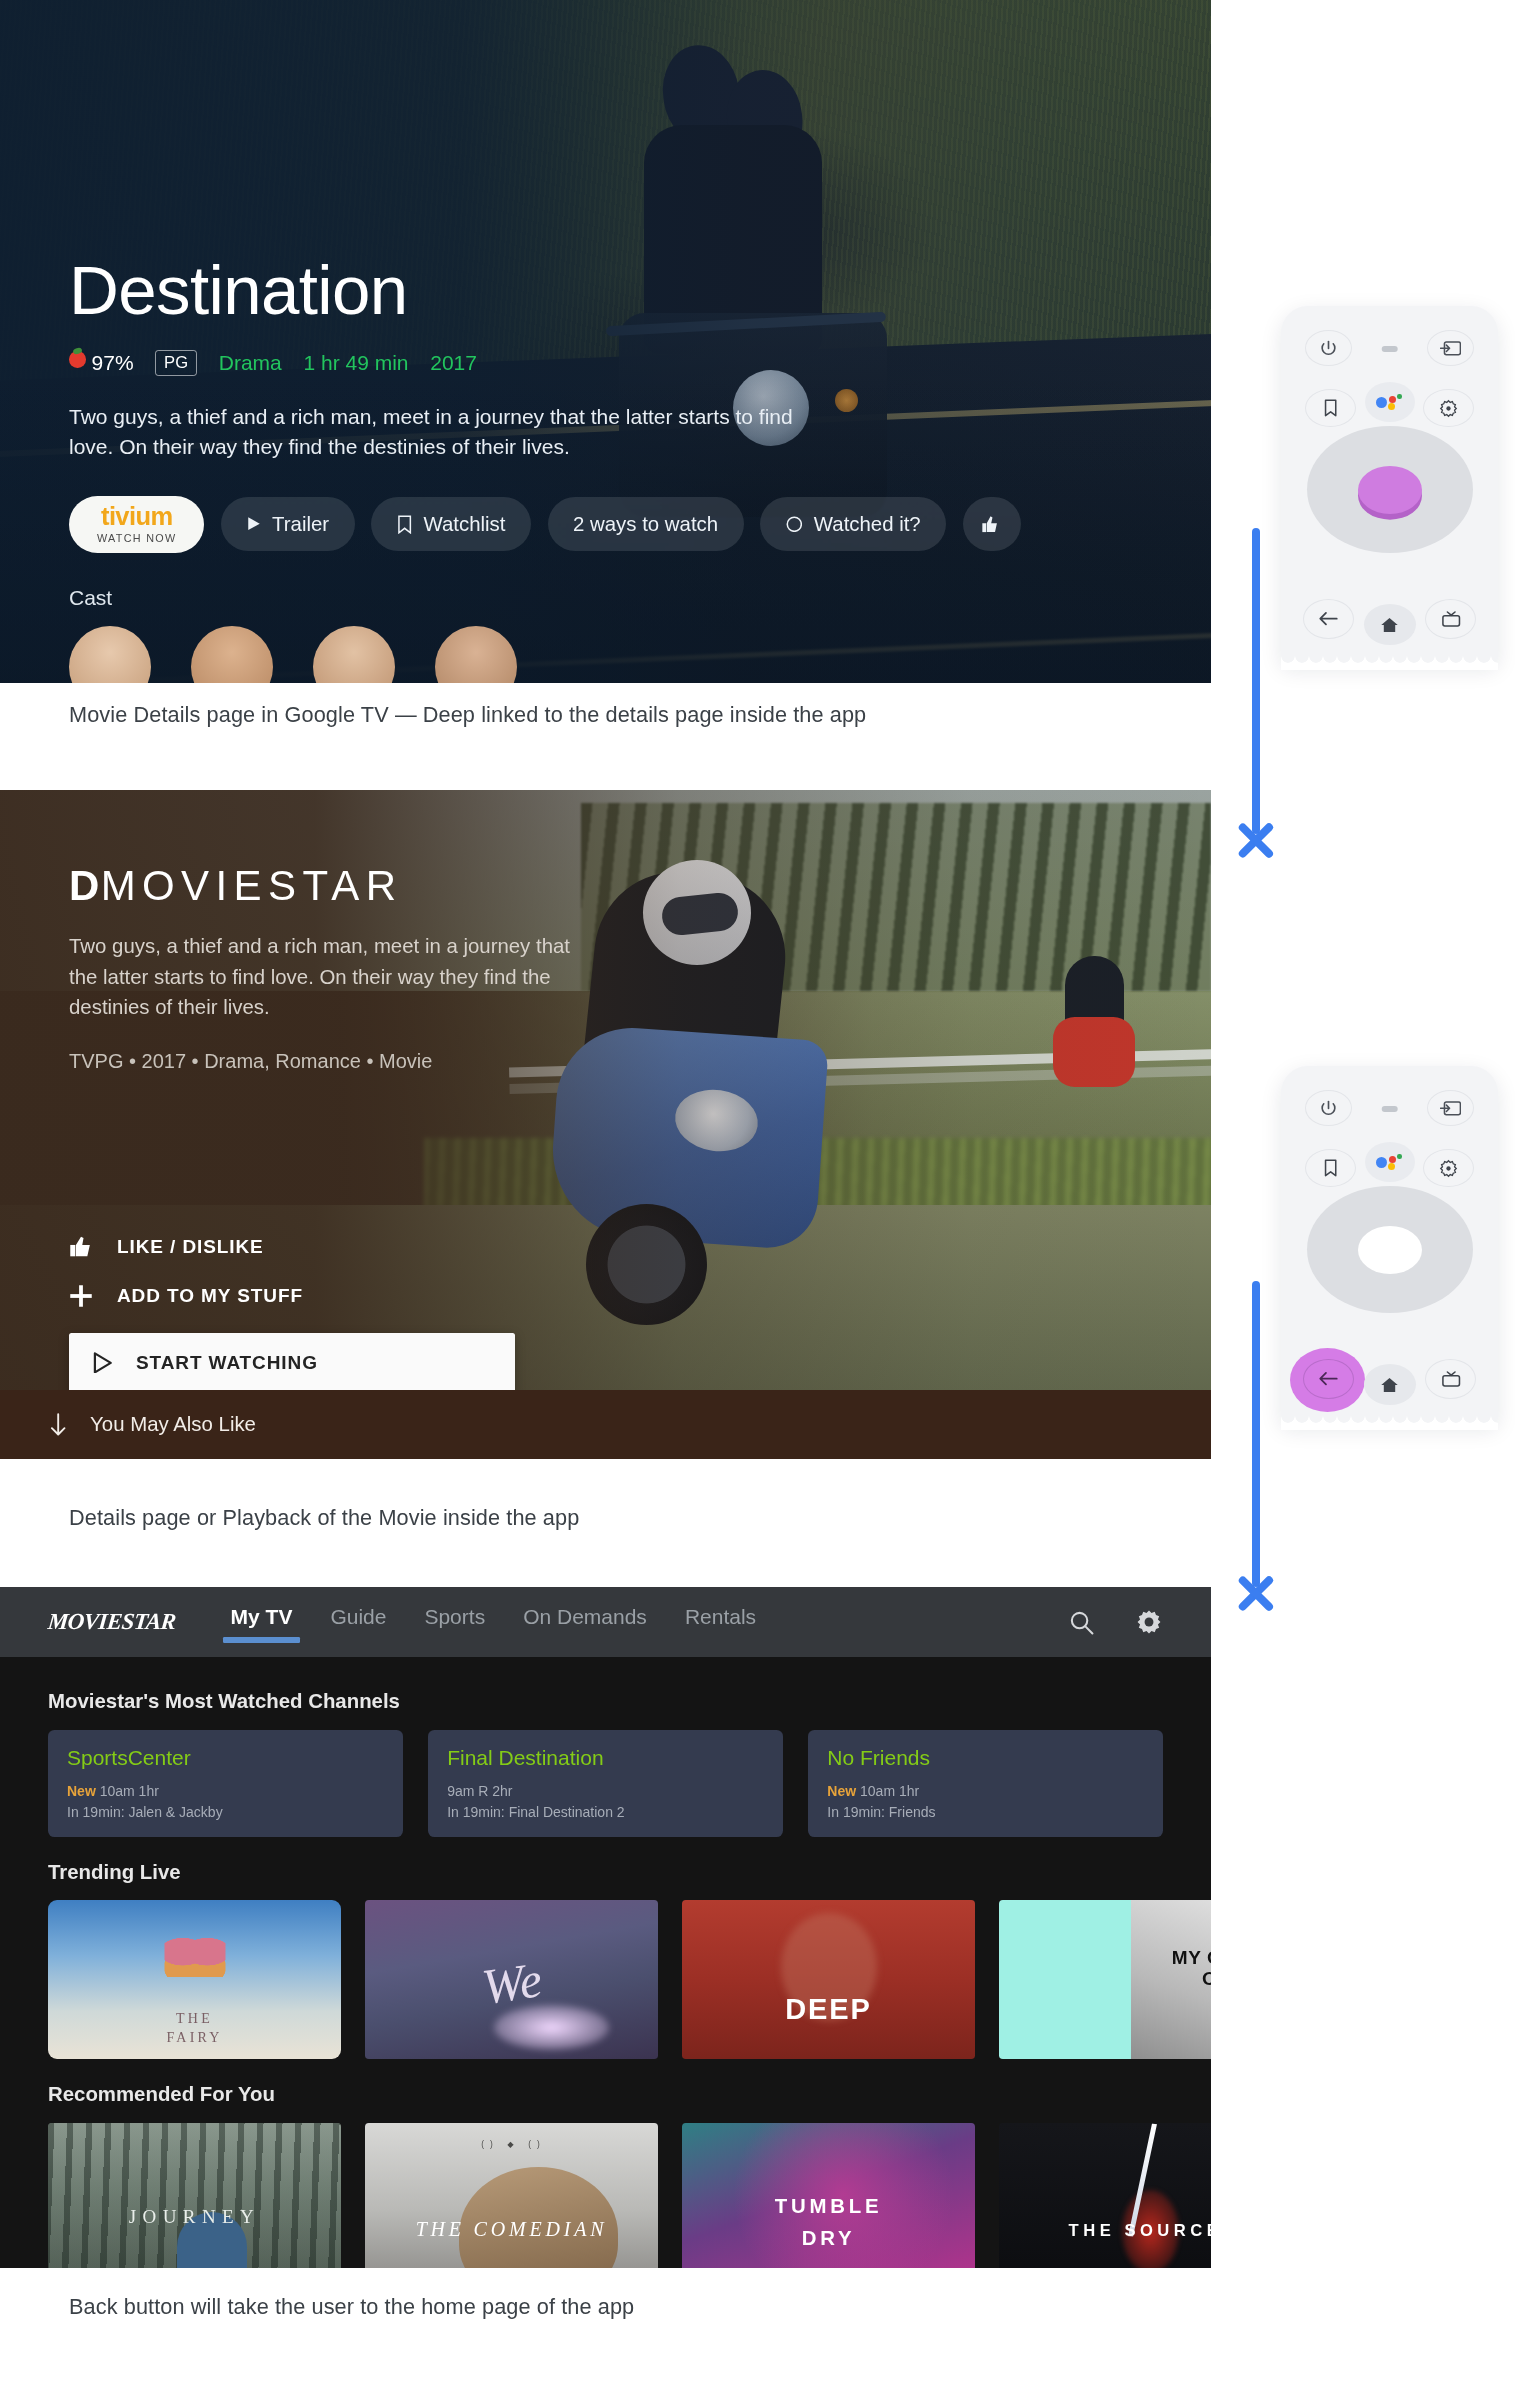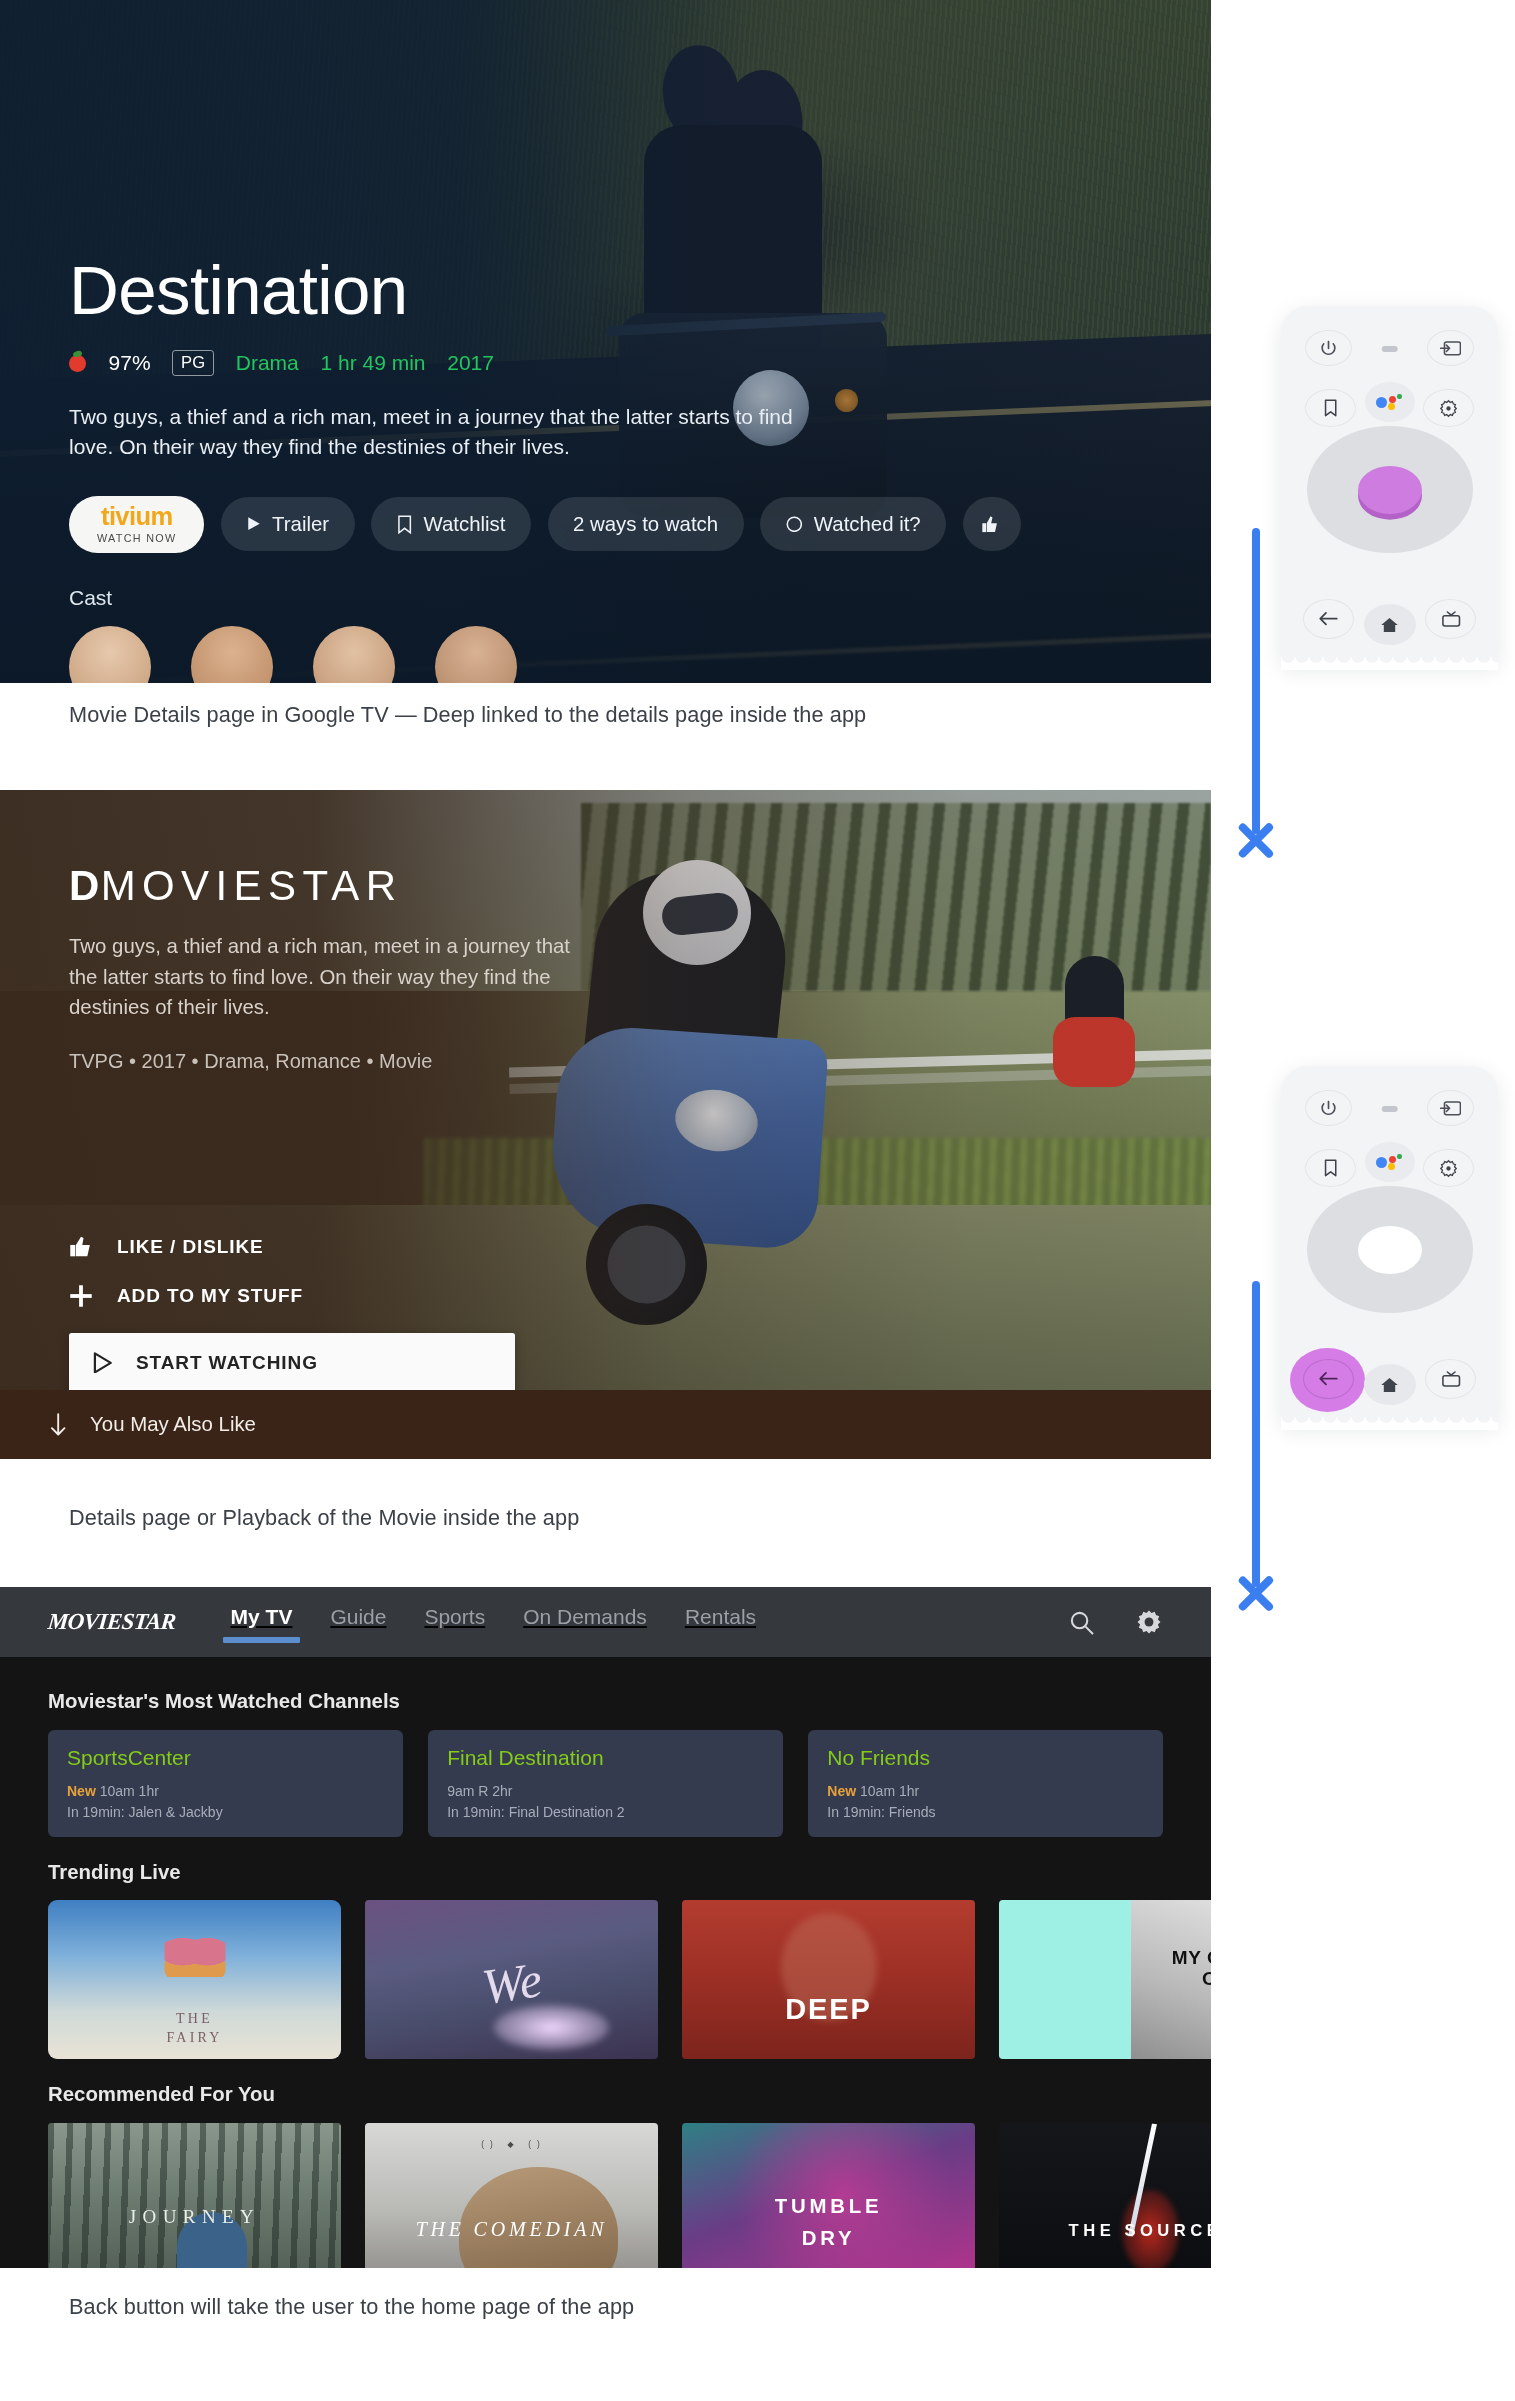--- a/index.html
+++ b/index.html
@@ -82,21 +82,21 @@
     position:absolute; inset:0;
     background: linear-gradient(0deg, rgba(10,22,36,.60) 0%, rgba(10,22,36,0) 45%);
   }
 
   .p1-content { position:absolute; left:69px; top:0; width:892px; }
   .p1-title {
     margin-top: 255px;
     color:#fff; font-size: 69px; font-weight: 300; letter-spacing: -0.6px; line-height: 1.05;
   }
   .p1-meta { display:flex; align-items:center; gap:21.7px; margin-top: 23px; }
-  .p1-score { display:flex; align-items:center; gap:23px; color:#fff; font-size:21px; }
+  .p1-score { display:flex; align-items:flex-start; gap:6px; color:#fff; font-size:21px; }
   .tomato { width:16.6px; height:16.6px; border-radius:50% 50% 50% 50%; background:#e33a2e; position:relative; display:inline-block; }
   .tomato::before { content:""; position:absolute; left:3.8px; top:-3.8px; width:9px; height:5.7px; background:#3f8f3a; border-radius:50%; transform:rotate(-18deg); }
   .p1-pg {
     border:1.3px solid rgba(255,255,255,.55); color:#fff; font-size:16.6px;
     padding:1.9px 7.6px; border-radius:3.2px; letter-spacing:0.3px;
   }
   .p1-metatext { color:#22c55e; font-size:21px; }
   .p1-desc { color:#e8eef4; font-size:21px; line-height:1.45; margin-top:25.5px; max-width:727px; }
 
   .p1-actions { display:flex; align-items:center; gap:16.6px; margin-top:33px; }
@@ -197,21 +197,21 @@
     background:#141414;
   }
   .p3-nav {
     height:70px; background:#35383c; display:flex; align-items:center; padding:0 48px;
     position:relative;
   }
   .brand {
     color:#fff; font-family:"Liberation Serif", serif; font-weight:700; font-style:italic;
     font-size:23px; letter-spacing:-0.6px; transform: skewX(-6deg);
   }
-  .p3-tabs { display:flex; align-items:flex-end; gap:0; margin-left:36px; height:60px;text-decoration:underline; }
+  .p3-tabs { display:flex; align-items:flex-end; gap:0; margin-left:36px; height:60px; }
   .tab {
     color:#9aa0a6; font-size:21px; padding:0 19px; height:70px;
     display:flex; align-items:center; position:relative;
   }
   .tab.active { color:#ffffff; font-weight:700; }
   .tab.active::after {
     content:""; position:absolute; left:11.5px; right:11.5px; bottom:9px; height:6.4px;
     background:#5b8fd0; border-radius:1.3px;
   }
   .p3-navicons { margin-left:auto; display:flex; align-items:center; gap:40px; }

